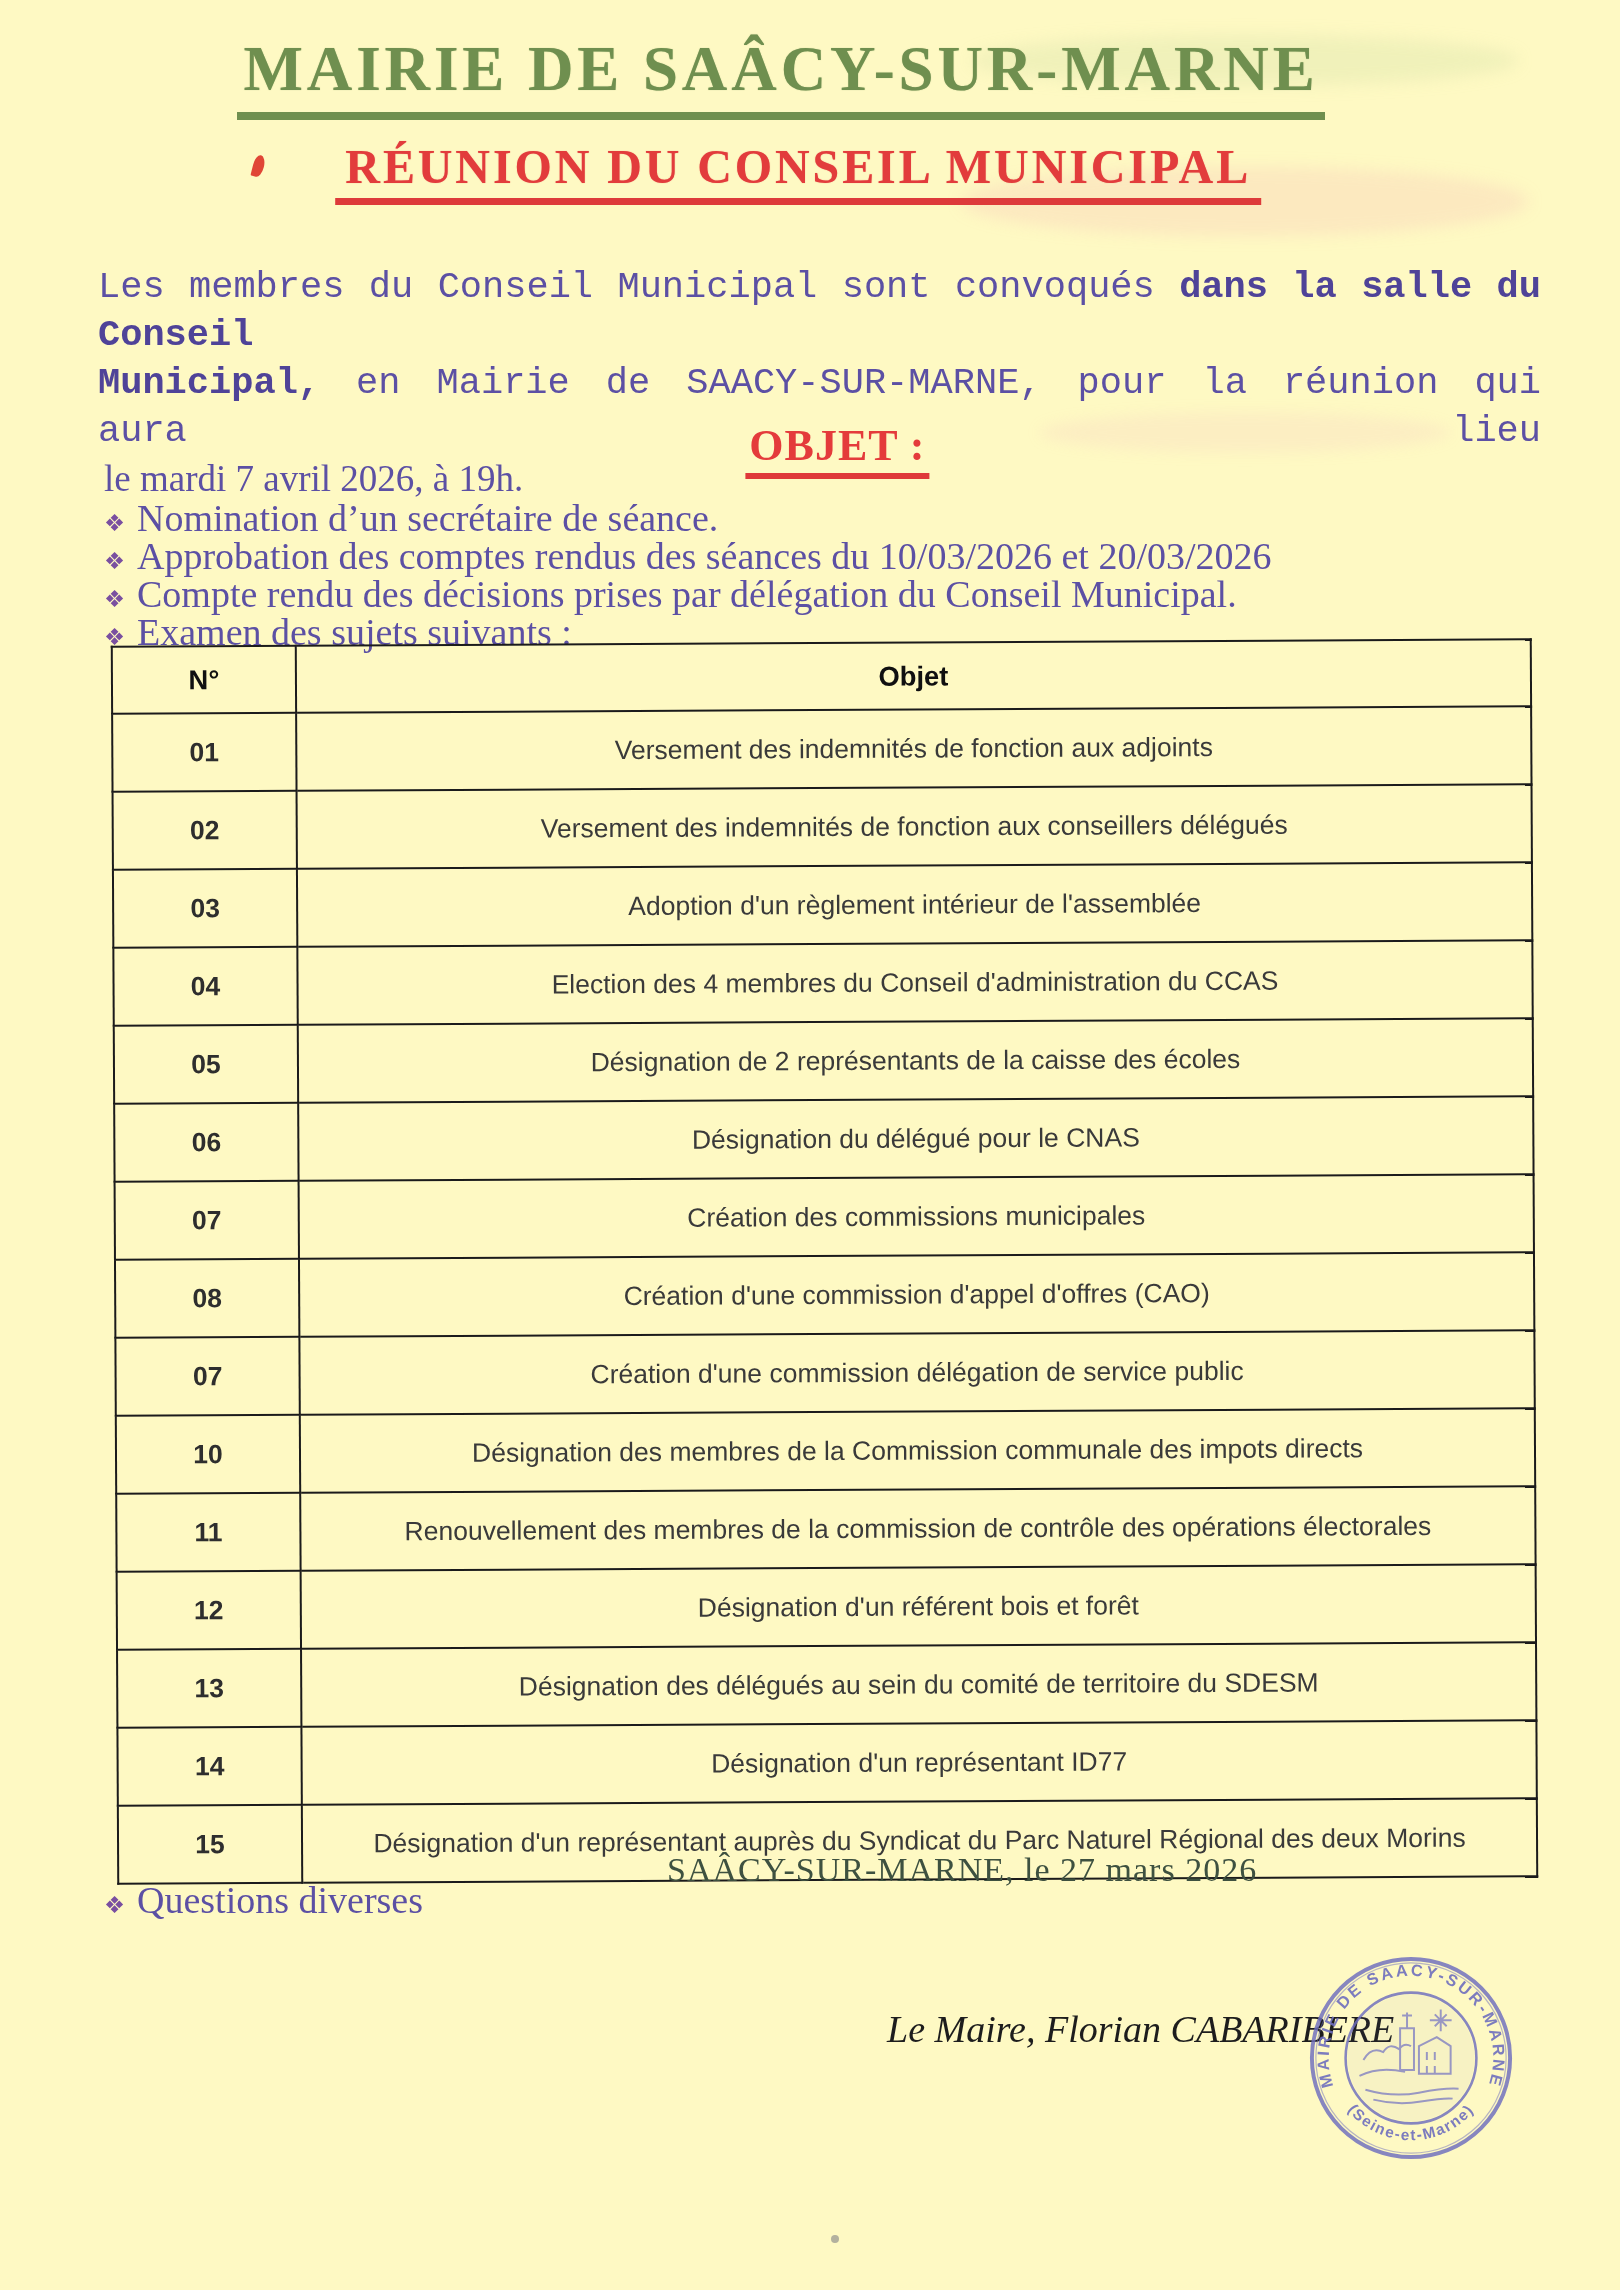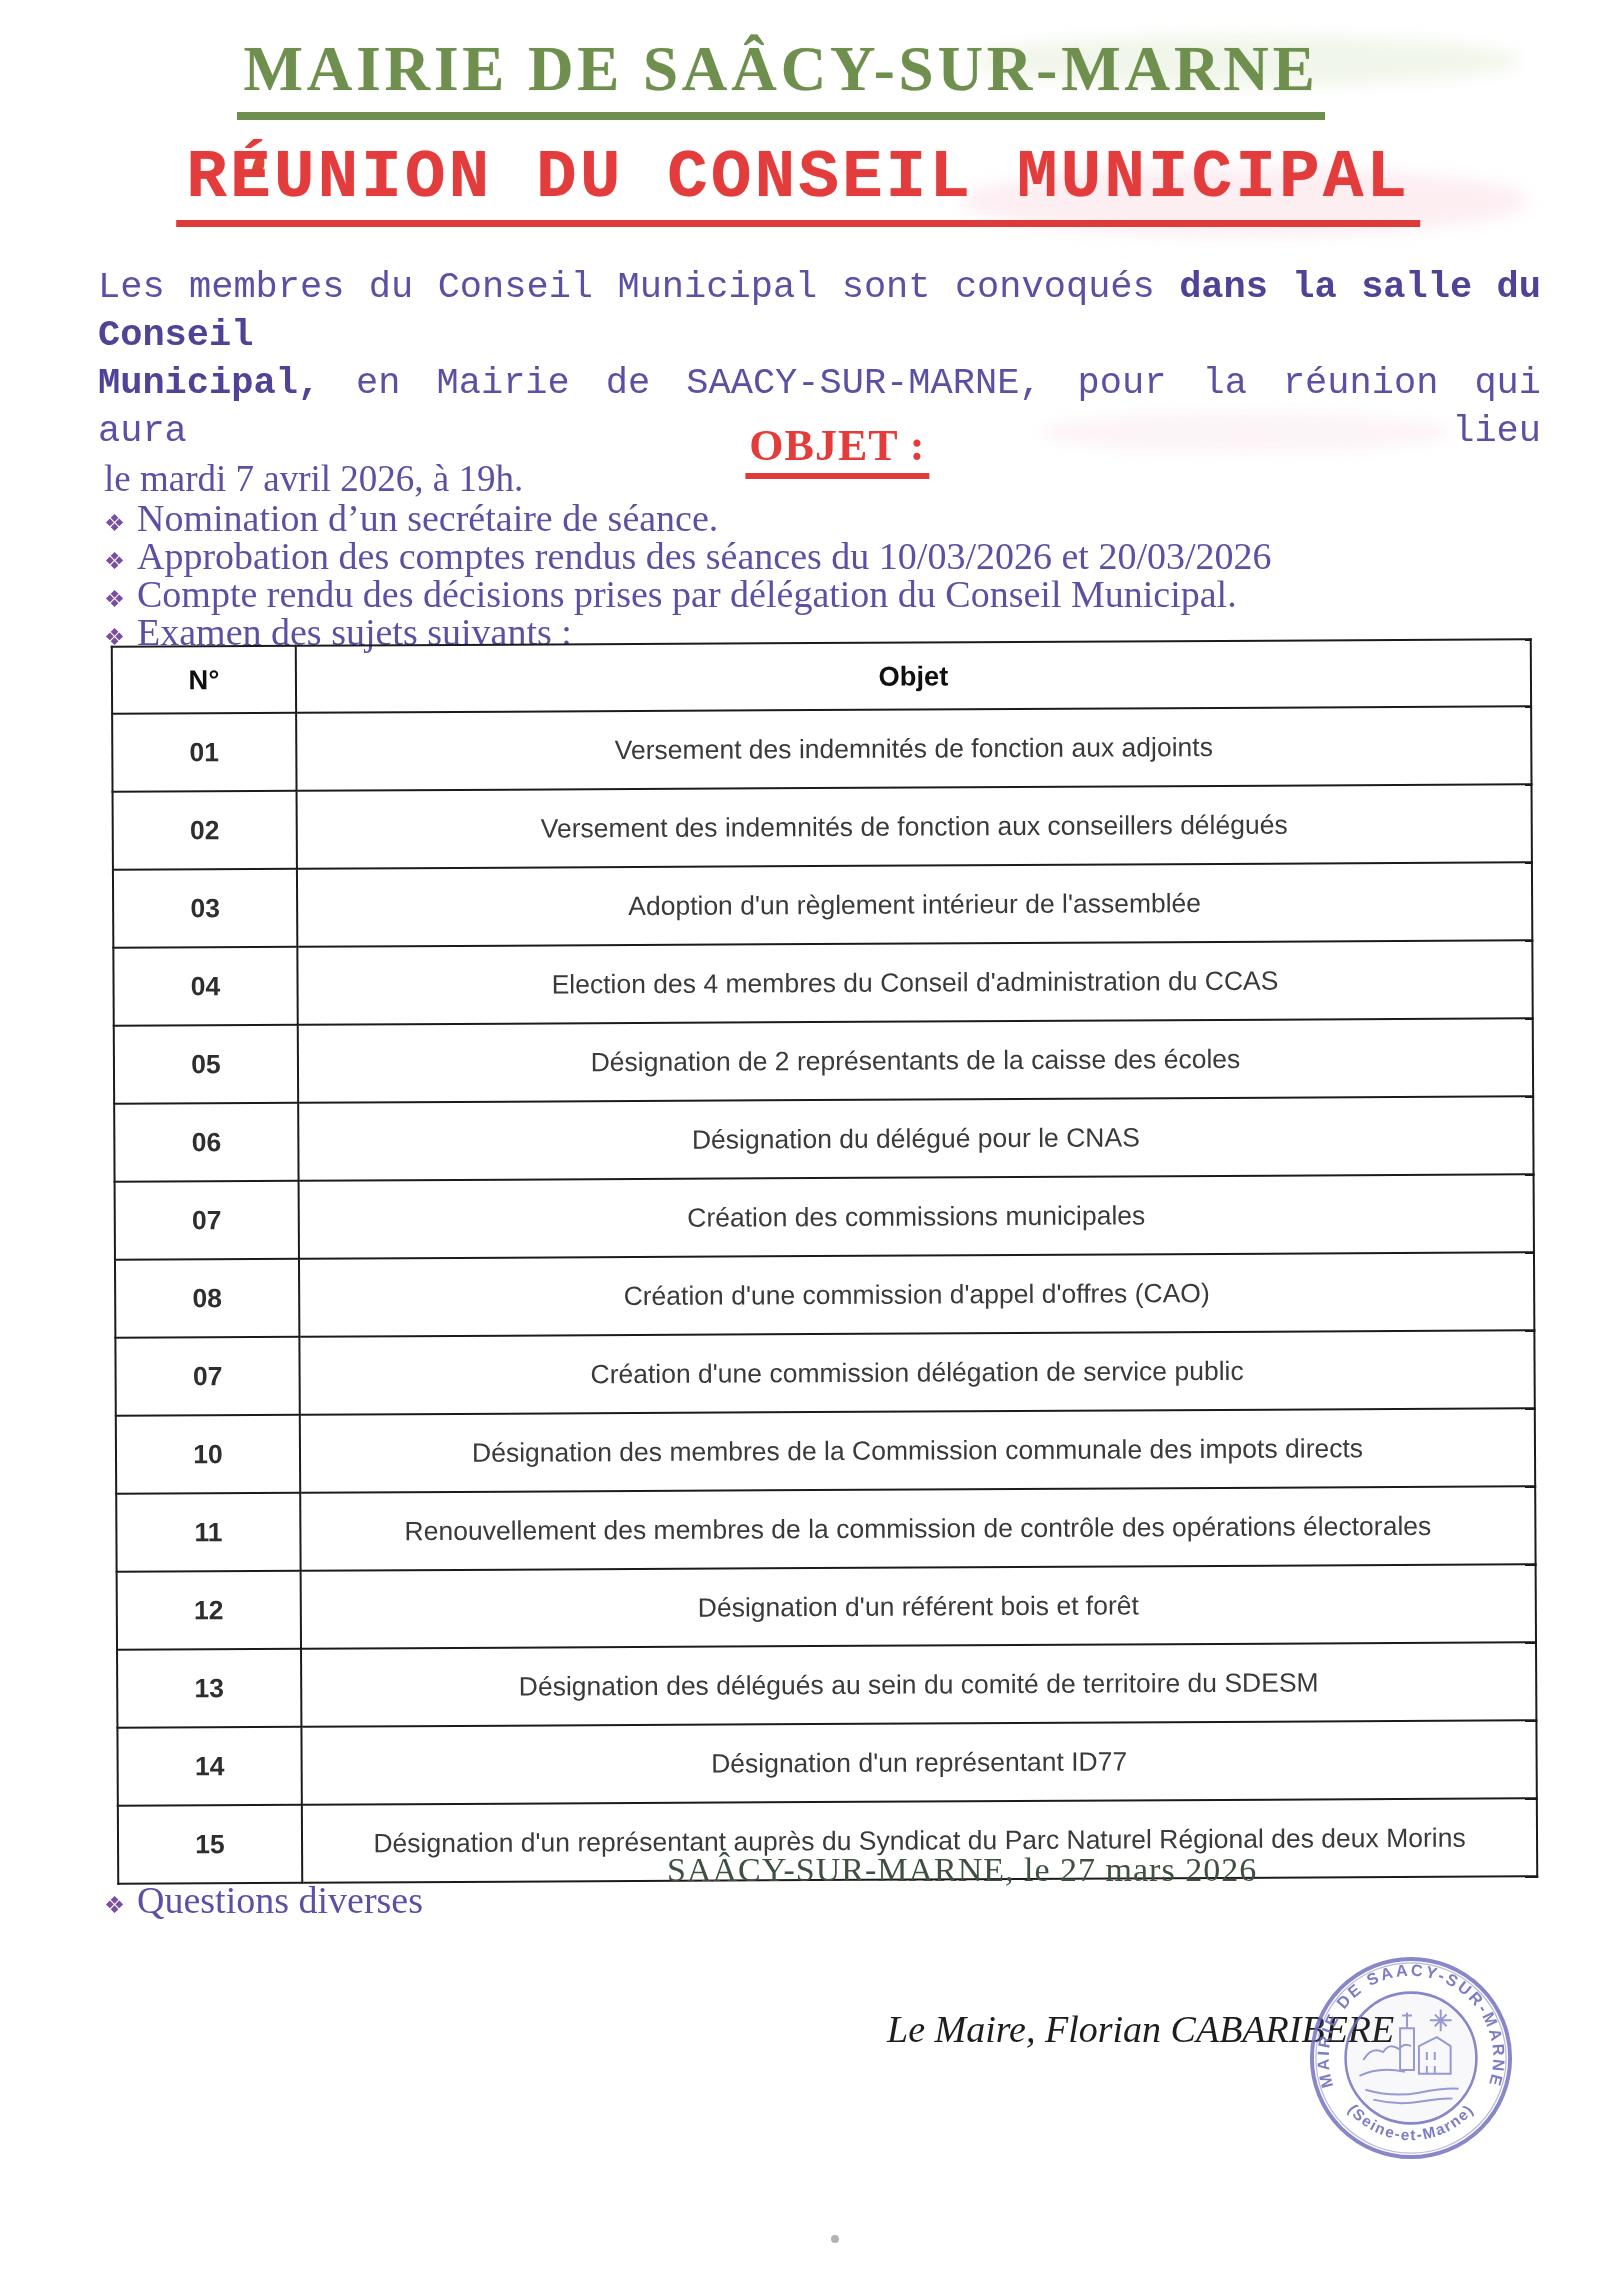--- a/index.html
+++ b/index.html
@@ -1,19 +1,19 @@
 <!DOCTYPE html>
 <html><head>
 <meta charset="utf-8">
 <style>
   html,body{margin:0;padding:0;background:#e8e8e8;}
   .page{
     position:relative;
     width:1620px;height:2291px;
-    background:#ffffff;
+    background:#fef9c3;
     overflow:hidden;
     font-family:"Liberation Serif", serif;
   }
   
   .title-green{
     position:absolute;top:33px;left:0;width:100%;
     text-align:center;transform:translateX(-29px);
   }
   .title-green .txt{
     display:inline-block;
@@ -22,26 +22,25 @@
     border-bottom:8.8px solid #6f8f4f;
     padding:0 5.9px 5.9px 5.9px;
     text-shadow:0 0 1px rgba(111,143,79,.5);
   }
   .title-red{
     position:absolute;top:139px;left:0;width:100%;
     text-align:center;transform:translateX(-11.8px);
   }
   .title-red .txt{
     display:inline-block;
-    font-size:68px;font-weight:700;letter-spacing:2.9px;
+    font-size:48px;font-weight:700;letter-spacing:2.9px;
     color:#e23c3c;
     border-bottom:7.8px solid #dd3a3a;
     padding:0 9.8px 3.9px 9.8px;
     text-shadow:0 0 1px rgba(226,60,60,.5);
-    font-family:Liberation Mono, monospace;
   }
   
   .intro{
     position:absolute;left:98px;top:263px;width:1443px;
     font-size:37px;line-height:48px;color:#5c50a4;
   }
   .intro .jline{display:block;text-align:justify;text-align-last:justify;white-space:normal;font-family:Liberation Mono, monospace;}
   .intro .lastline{display:block;text-align:left;margin-left:6px;}
   .intro b{font-weight:700;color:#4f4398;}
   

